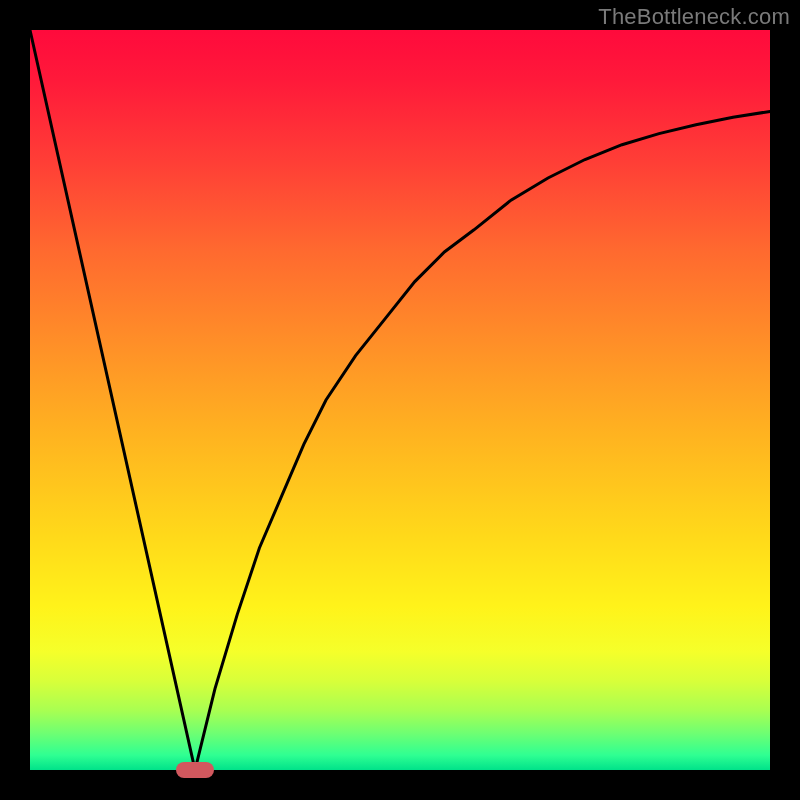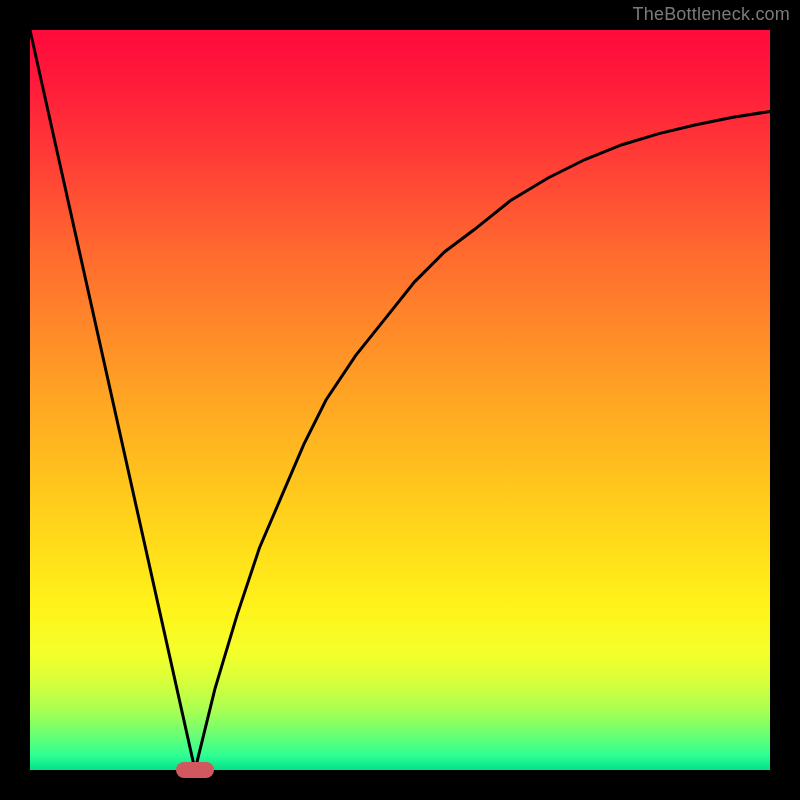--- a/index.html
+++ b/index.html
@@ -40,21 +40,21 @@
       #6fff72 95%,
       #2fff92 98%,
       #00e28a 100%
     );
   }
   .watermark {
     position: absolute;
     top: 4px;
     right: 10px;
     color: #7a7a7a;
-    font-size: 18px;
+    font-size: 22px;
     font-weight: 500;
     letter-spacing: 0.2px;
     user-select: none;
   }
   svg.curve {
     position: absolute;
     top: 0;
     left: 0;
     width: 740px;
     height: 740px;

